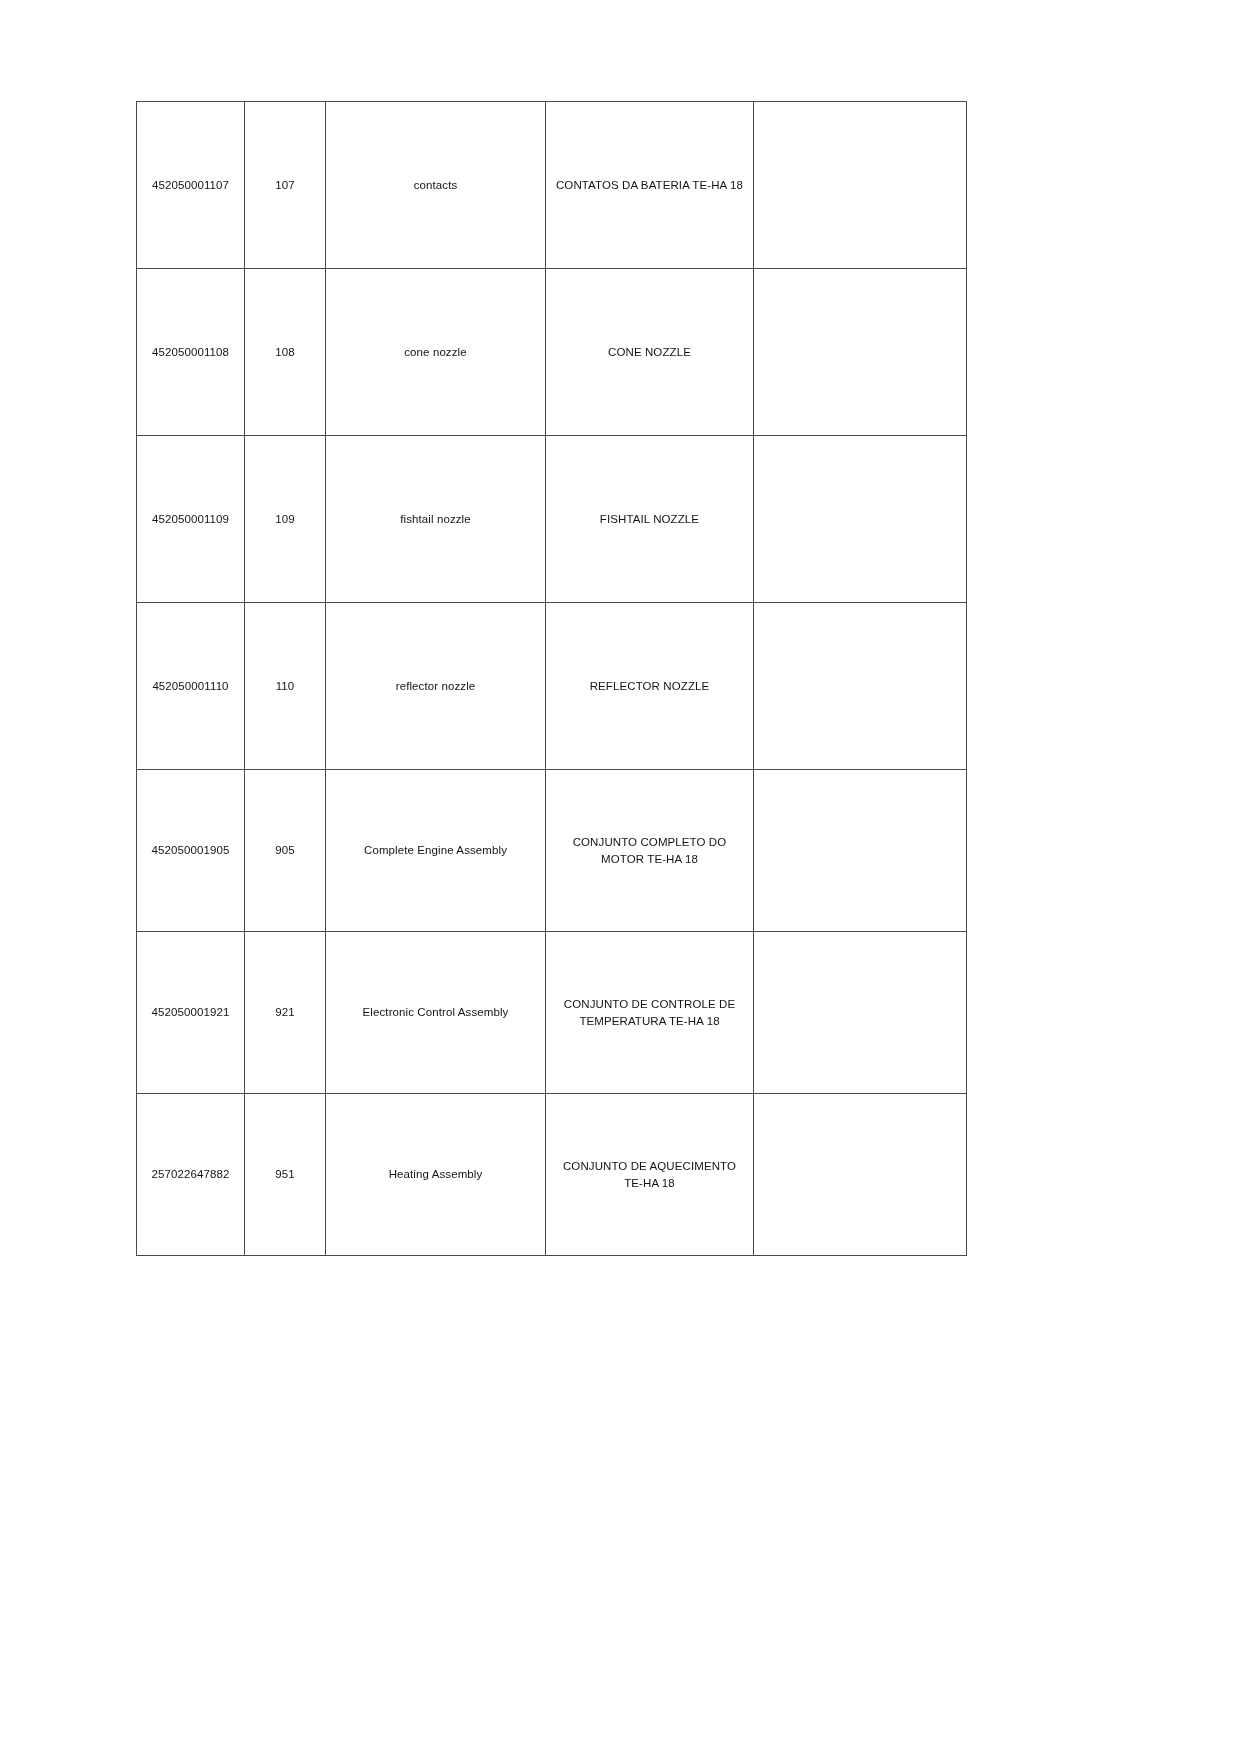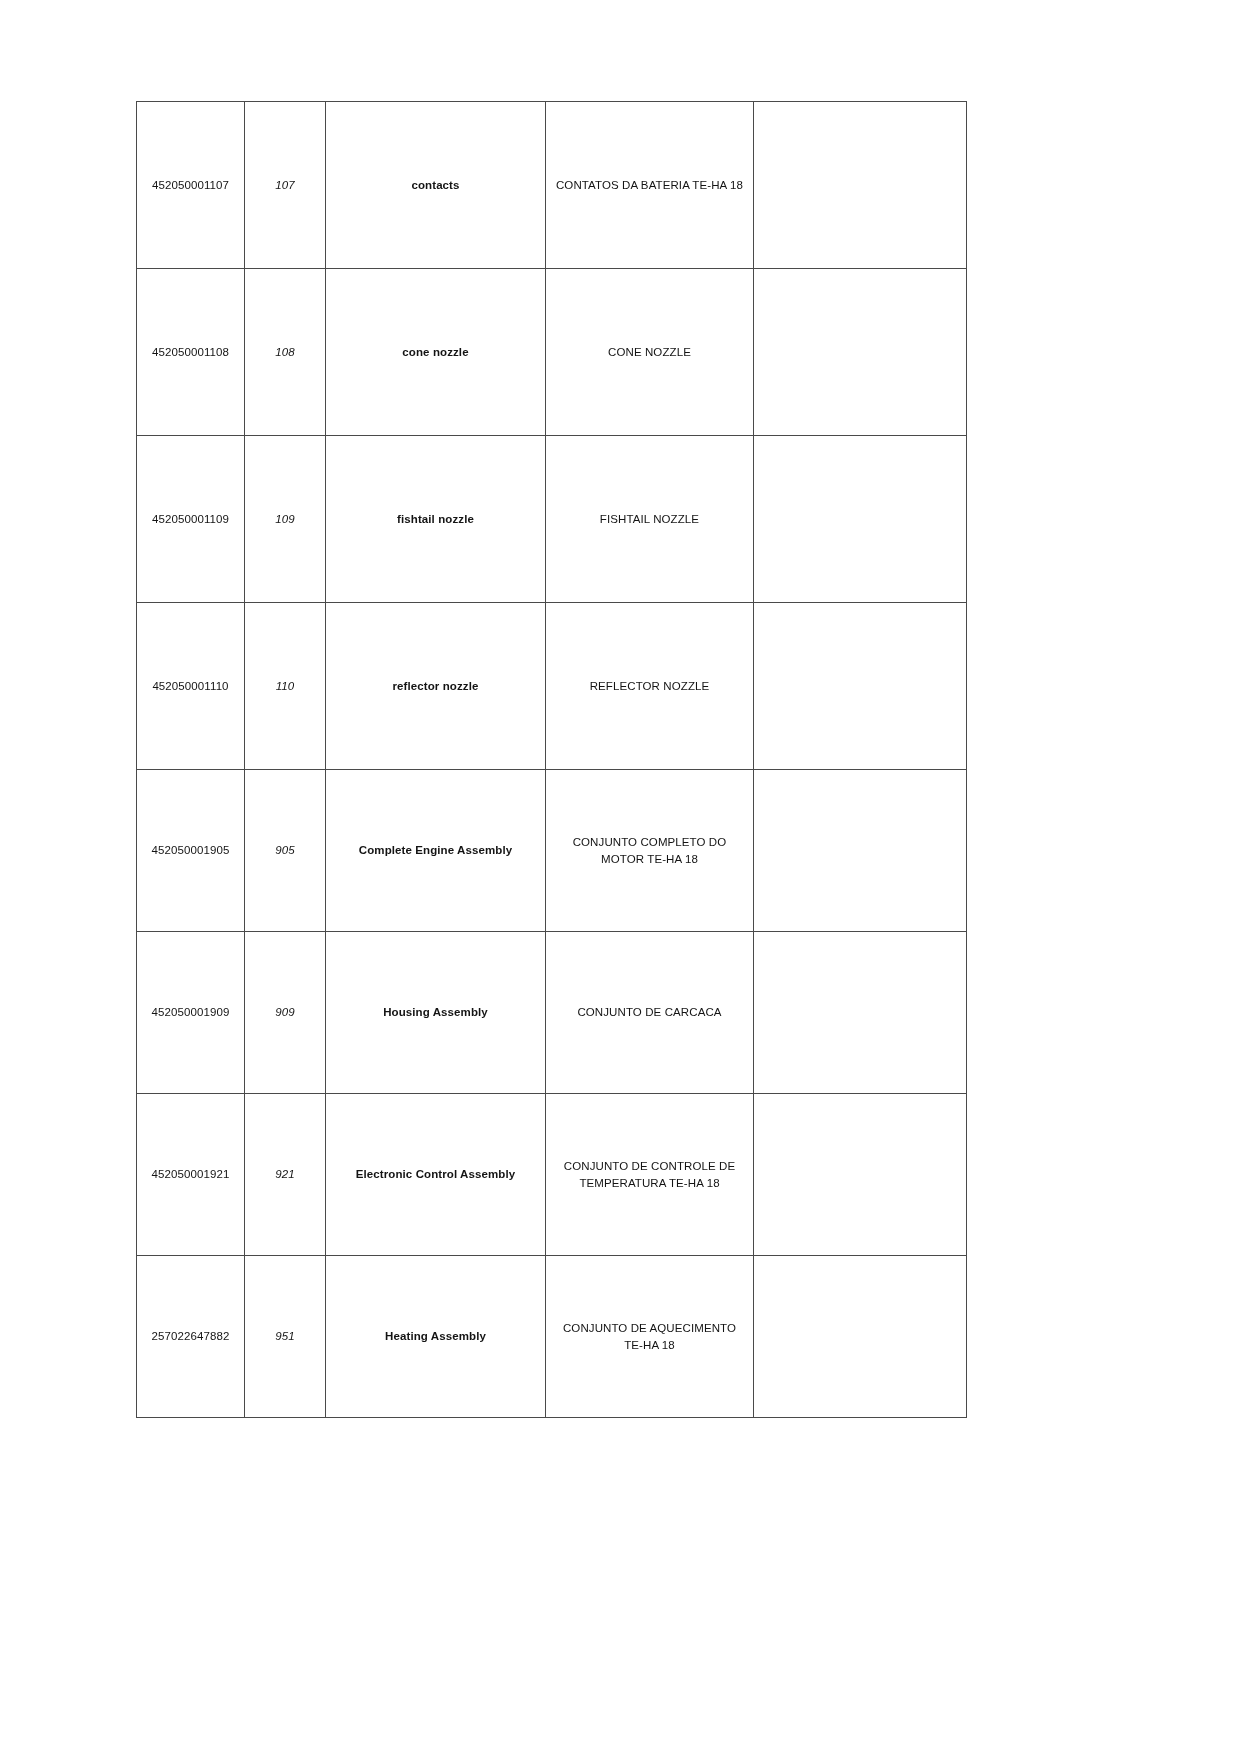--- a/index.html
+++ b/index.html
@@ -36,22 +36,22 @@
     border: 1px solid #4a4a4a;
     padding: 0;
     vertical-align: middle;
     text-align: center;
     font-size: 11.5px;
     line-height: 1.45;
     color: #141414;
     letter-spacing: 0.1px;
   }
   .c-sku   { width: 108px; }
-  .c-code  { width: 81px; font-style: italic;  }
-  .c-name  { width: 220px; font-weight: bold; }
+  .c-code  { width: 81px;  }
+  .c-name  { width: 220px; }
   .c-desc  { width: 208px; padding: 0 6px !important; }
   .c-img   { width: 213px; padding: 0 !important; }
 
   .cell-text { display: block; padding: 4px 4px; }
   .c-desc .cell-text { padding: 4px 2px; }
 
   
   .photo {
     position: relative;
     width: 100%;
@@ -285,43 +285,20 @@
           <td class="c-img">
             <div class="photo">
               <div class="photo-inner"></div>
               <div class="vruler"></div>
               <div class="obj"></div>
             </div>
           </td>
         </tr>
         <tr style="height: 162px;">
           <td class="c-sku">
-            <span class="cell-text">452050001909</span>
-          </td>
-          <td class="c-code">
-            <span class="cell-text">909</span>
-          </td>
-          <td class="c-name">
-            <span class="cell-text">Housing Assembly</span>
-          </td>
-          <td class="c-desc">
-            <span class="cell-text">CONJUNTO DE CARCACA</span>
-          </td>
-          <td class="c-img">
-            <div class="photo">
-              <div class="photo-inner"></div>
-              <div class="vruler"></div>
-              <div class="obj" style="left:34px;top:4px;bottom:24px;right:4px">
-                <div class="o-housing"></div>
-              </div>
-            </div>
-          </td>
-        </tr>
-        <tr style="height: 162px;">
-          <td class="c-sku">
             <span class="cell-text">452050001921</span>
           </td>
           <td class="c-code">
             <span class="cell-text">921</span>
           </td>
           <td class="c-name">
             <span class="cell-text">Electronic Control Assembly</span>
           </td>
           <td class="c-desc">
             <span class="cell-text">CONJUNTO DE CONTROLE DE TEMPERATURA TE-HA 18</span>

